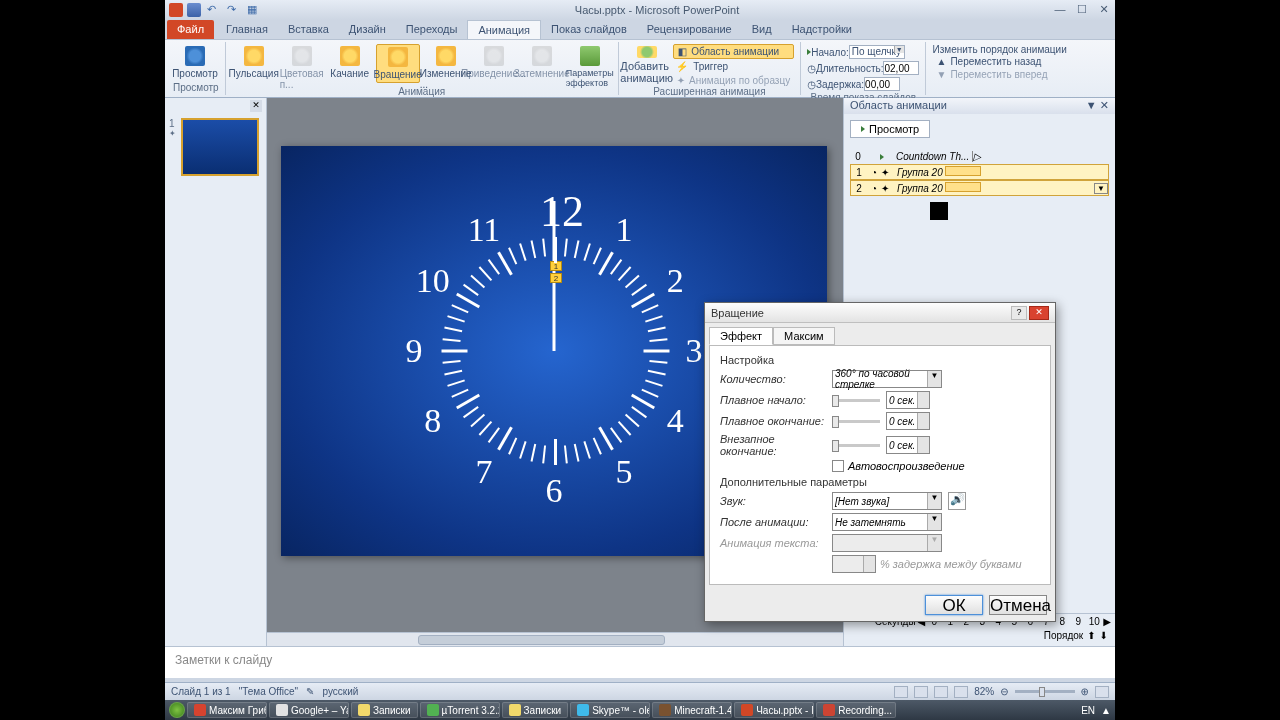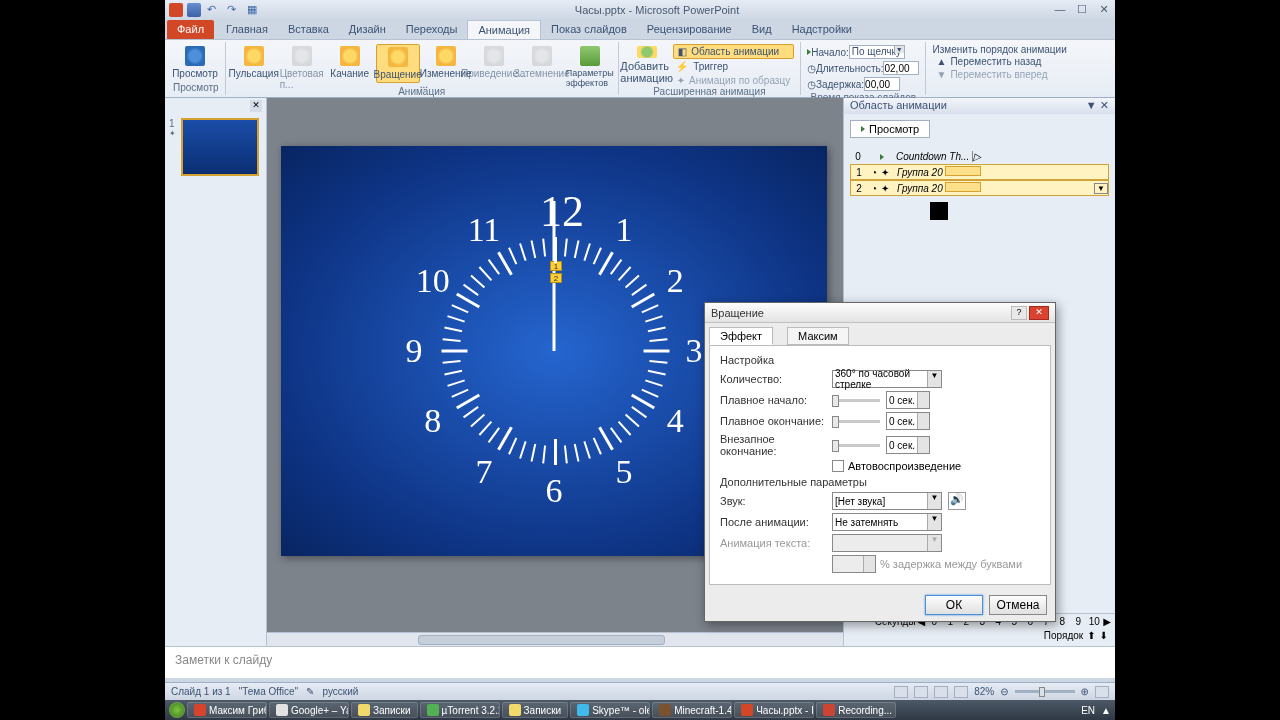--- a/index.html
+++ b/index.html
@@ -63,37 +63,37 @@
 .ap-foot { margin-top:auto; border-top:1px solid #b6c2d2; padding:2px 4px; }
 .ap-seconds { display:flex; align-items:center; font-size:10px; justify-content:flex-end; gap:2px; }
 .ap-seconds .sn { width:14px; text-align:center; }
 .ap-order { display:flex; align-items:center; justify-content:flex-end; gap:4px; padding:3px; font-size:10px; }
 .dialog { position:absolute; left:539px; top:302px; width:352px; background:#ececec; border:1px solid #666; box-shadow:2px 3px 10px rgba(0,0,0,.4); font-size:11px; z-index:50; }
 .dlg-title { height:20px; background:linear-gradient(#fdfdfd,#e3e3e3); display:flex; align-items:center; padding:0 6px; border-bottom:1px solid #bfbfbf; }
 .dlg-title .t { flex:1; color:#333; }
 .dlg-close { width:20px; height:14px; background:#d9432f; color:#fff; font-size:9px; text-align:center; border:1px solid #a62818; cursor:pointer; }
 .dlg-help { width:16px; height:14px; background:#e9e9e9; border:1px solid #bbb; font-size:9px; text-align:center; margin-right:2px; }
 .dlg-tabs { display:flex; background:#ececec; padding:4px 4px 0; }
-.dlg-tab { padding:2px 10px; font-size:11px; border:1px solid #bbb; background:#f5f5f5; margin-right:14px; cursor:pointer; }
+.dlg-tab { padding:2px 10px; font-size:11px; border:1px solid #bbb; background:#f5f5f5; margin-right:0; cursor:pointer; }
 .dlg-tab.active { background:#fff; border-bottom-color:#fff; }
 .dlg-body { background:#fff; border:1px solid #bbb; margin:0 4px 4px; padding:8px 10px; }
 .dlg-section { font-size:11px; color:#333; margin-bottom:4px; }
-.formrow { display:flex; align-items:center; margin:3px 0; }
+.formrow { display:flex; align-items:center; margin:3px 0;font-style:italic; }
 .formrow label { width:112px; flex-shrink:0; color:#333; }
 .formrow label.dis { color:#999; }
 .formrow .combo { flex:1; max-width:110px; height:18px; border:1px solid #888; background:#fff; display:flex; align-items:center; padding:0 2px; font-size:10px; position:relative; }
 .formrow .combo .dd { position:absolute; right:0; top:0; width:14px; height:16px; background:#e4e4e4; border-left:1px solid #aaa; text-align:center; font-size:8px; }
 .slider { width:48px; height:16px; display:inline-flex; align-items:center; margin-right:6px; }
 .slider .tr { flex:1; height:3px; background:#c9c9c9; position:relative; }
 .slider .th { position:absolute; left:0; top:-4px; width:7px; height:12px; background:#e9e9e9; border:1px solid #888; }
 .spin { width:44px; height:18px; border:1px solid #888; display:flex; align-items:center; font-size:10px; padding-left:2px; background:#fff; position:relative; }
 .spin .ar { position:absolute; right:0; top:0; width:12px; height:16px; background:#e4e4e4; border-left:1px solid #aaa; }
 .cb { width:12px; height:12px; border:1px solid #888; margin-right:4px; background:#fff; }
 .dlg-buttons { display:flex; justify-content:flex-end; gap:6px; padding:6px 8px; }
-.dlg-btn { width:58px; height:20px; border:1px solid #888; background:linear-gradient(#fdfdfd,#e0e0e0); font-size:12px; cursor:pointer; }
+.dlg-btn { width:58px; height:20px; border:1px solid #888; background:linear-gradient(#fdfdfd,#e0e0e0); font-size:17px; cursor:pointer; }
 .dlg-btn.def { border:1px solid #4d90d9; box-shadow:0 0 2px #4d90d9; }
 .status { position:absolute; bottom:0; left:0; right:0; height:18px; background:linear-gradient(#e6ecf5,#cdd6e3); border-top:1px solid #9fb0c6; display:flex; align-items:center; font-size:10px; color:#3d5373; padding:0 6px; gap:8px; }
 .status .sright { margin-left:auto; display:flex; gap:6px; align-items:center; }
 .vbtn { width:14px; height:12px; background:#d9e0ec; border:1px solid #a3b0c2; }
 .taskbar { position:absolute; left:165px; bottom:0; width:950px; height:20px; background:linear-gradient(#4d5967,#2e3844); display:flex; align-items:center; padding:0 4px; gap:2px; }
 .tbtn { height:16px; padding:0 6px; display:flex; align-items:center; gap:3px; font-size:10px; color:#fff; background:rgba(255,255,255,.1); border:1px solid rgba(255,255,255,.15); border-radius:2px; cursor:pointer; max-width:80px; overflow:hidden; white-space:nowrap; }
 .tbtn .ti { width:12px; height:12px; background:#888; border-radius:2px; flex-shrink:0; }
 .tri { width:0; height:0; display:inline-block; border-left:4px solid #3a7d3a; border-top:3px solid transparent; border-bottom:3px solid transparent; }
 </style>
 </head>

